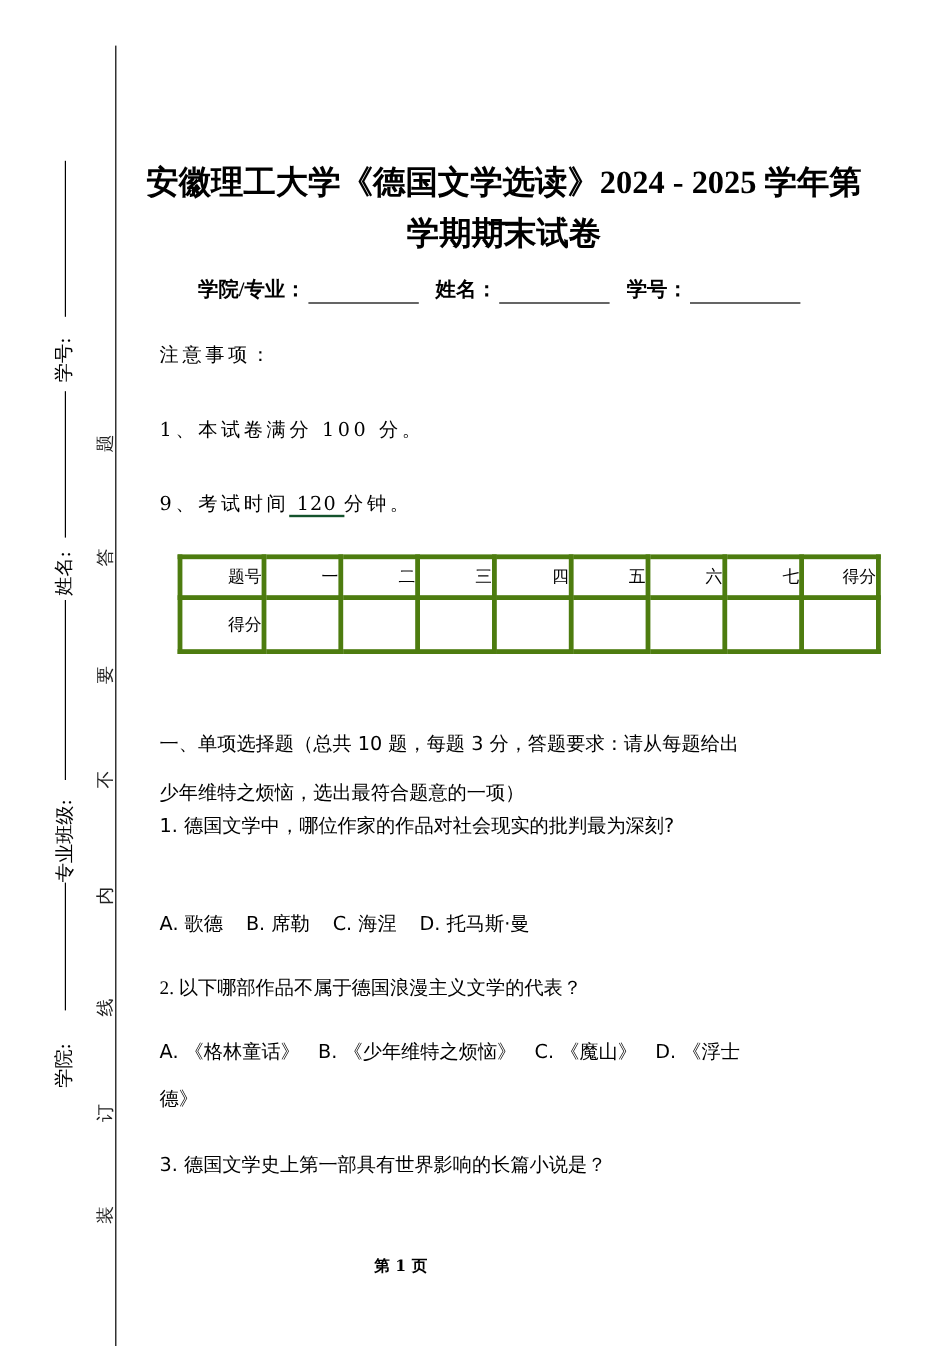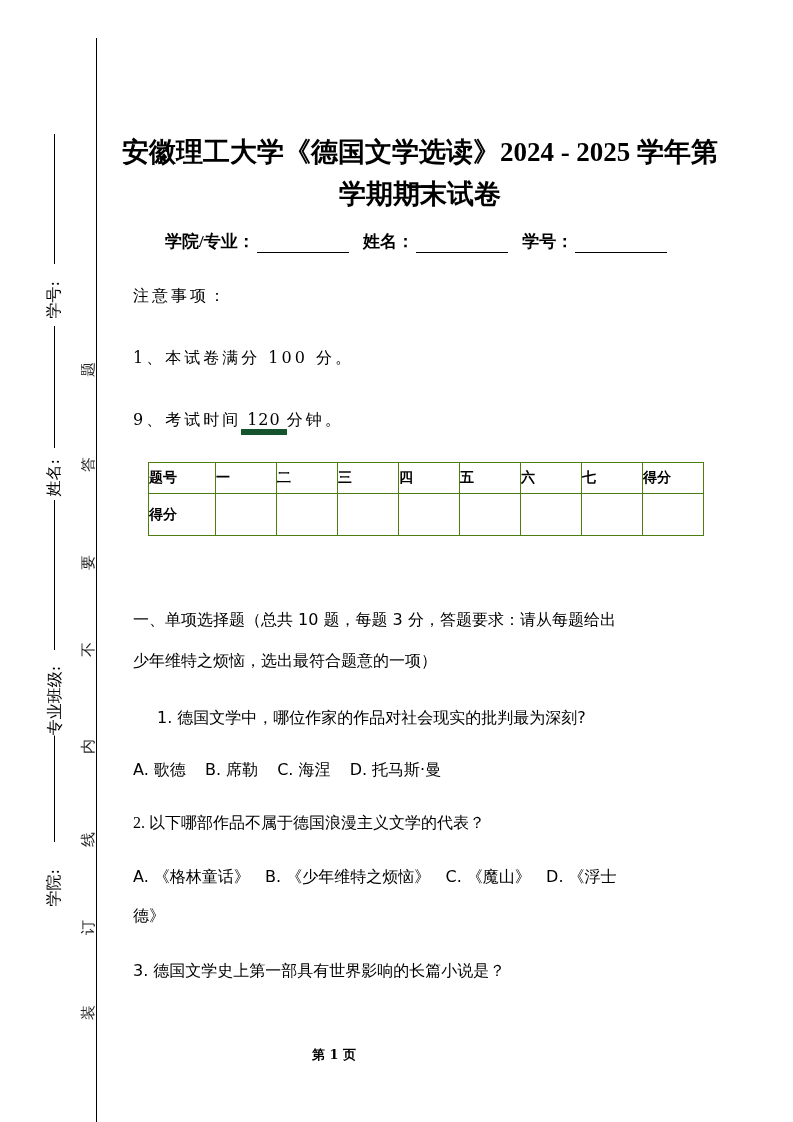--- a/index.html
+++ b/index.html
@@ -11,24 +11,24 @@
               transform-origin: center center; white-space: nowrap; font-size: 16px;
               text-align: center; background: #fff; }
     .vchar { position: absolute; left: 78px; width: 20px; font-size: 15px; transform: rotate(-90deg);
              text-align: center; color: #222; }
     .title { position: absolute; left: 120px; width: 600px; text-align: center;
              font-family: Liberation Serif, serif; font-weight: bold; font-size: 27px; letter-spacing: 0px; }
     .info-line { position: absolute; top: 230px; left: 165px; font-family: Liberation Serif, serif;
                  font-weight: bold; font-size: 17px; white-space: nowrap; text-align: center; }
     .info-line .blank { display: inline-block; width: 92px; border-bottom: 1px solid #000; margin: 0 10px 0 2px; height: 18px; vertical-align: bottom; }
     .notice { position: absolute; left: 133px; font-size: 16px; letter-spacing: 3px; white-space: nowrap; }
-    .uline { display: inline-block; border-bottom: 6px solid #14532d; padding: 0 6px; letter-spacing: 1px; }
+    .uline { display: inline-block; border-bottom: 2px solid #14532d; padding: 0 6px; letter-spacing: 1px; }
     table.score { position: absolute; left: 148px; top: 462px; border-collapse: collapse; }
-    table.score td { border: 1px solid #4d7c0f; text-align: left; font-family: "DejaVu Sans", sans-serif;
-                     font-weight: bold; font-size: 14px; padding: 0; }
+    table.score td { border: 4px solid #4d7c0f; text-align: right; font-family: "DejaVu Sans", sans-serif;
+                     font-weight: normal; font-size: 14px; padding: 0; }
     table.score td.head { width: 66px; }
     table.score td.col { width: 60px; }
     table.score tr.r1 td { height: 30px; }
     table.score tr.r2 td { height: 41px; }
     table.score tr.r3 td { height: 50px; }
     .para { position: absolute; left: 133px; font-family: "DejaVu Sans", sans-serif; font-size: 16px;
             white-space: nowrap; }
     .options span.opt { margin-right: 14px; }
     .footer { position: absolute; top: 1046px; left: 0; width: 668px; text-align: center;
               font-family: "DejaVu Serif", serif; font-weight: bold; font-size: 13px; }
@@ -95,21 +95,21 @@
     <td></td>
     <td></td>
     <td></td>
   </tr>
 </tbody>
   </table>
 
 <div class="para" style="top:610px;">一、单项选择题（总共 10 题，每题 3 分，答题要求：请从每题给出</div>
 <div class="para" style="top:651px;">少年维特之烦恼，选出最符合题意的一项）</div>
 
-<div class="para" style="top:708px;margin-left:24px;">1. 德国文学中，哪位作家的作品对社会现实的批判最为深刻?</div>
+<div class="para" style="top:678px;">1. 德国文学中，哪位作家的作品对社会现实的批判最为深刻?</div>
 <div class="para options" style="top:760px;">
   <span class="opt">A. 歌德</span>
   <span class="opt">B. 席勒</span>
   <span class="opt">C. 海涅</span>
   <span class="opt">D. 托马斯·曼</span>
 </div>
 
 <div class="para" style="top:813px;font-family:Liberation Serif, serif;">2. 以下哪部作品不属于德国浪漫主义文学的代表？</div>
 <div class="para" style="top:867px;white-space:pre;">A. 《格林童话》   B. 《少年维特之烦恼》   C. 《魔山》   D. 《浮士</div>
 <div class="para" style="top:906px;">德》</div>

